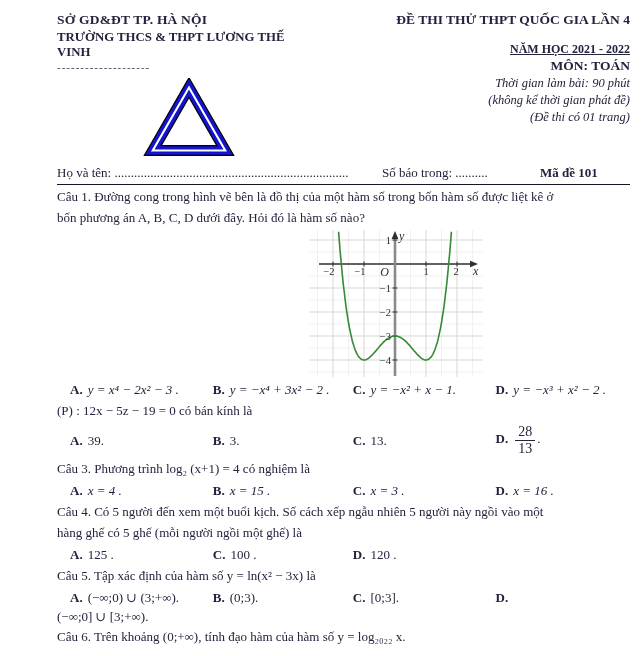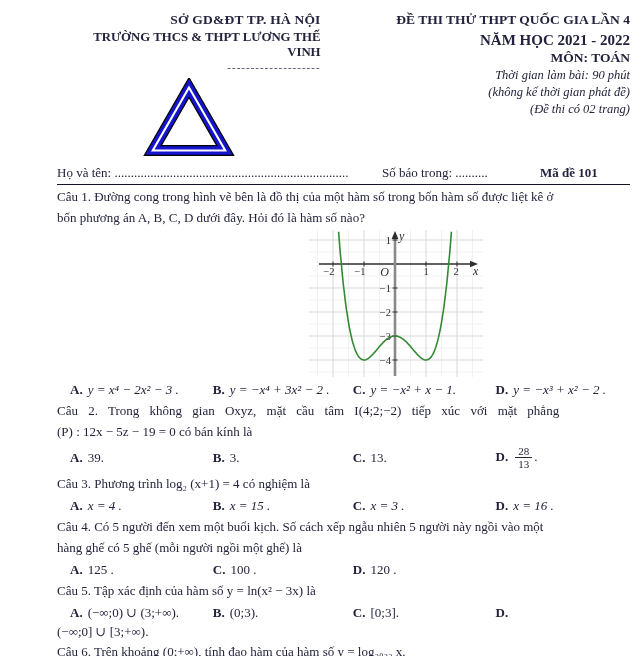--- a/index.html
+++ b/index.html
@@ -4,46 +4,46 @@
 <style>
   html,body{margin:0;padding:0;}
   body{
     width:644px;height:656px;overflow:hidden;background:#ffffff;
     font-family:"Liberation Serif","DejaVu Serif",serif;
     color:#23233d;font-size:13px;
   }
   .content{padding:0 14px 0 57px;}
   
   .hdr{display:flex;padding-top:12px;}
-  .h-left{width:46%;text-align:right;}
+  .h-left{width:46%;text-align:left;}
   .h-right{width:54%;text-align:right;}
   .b{font-weight:bold;}
   .dept{font-size:13.5px;letter-spacing:.2px;}
   .school{font-size:12.8px;margin-top:2px;}
   .dashes{font-size:11px;color:#3a3a55;letter-spacing:1px;margin-top:1px;}
   .logo{display:block;margin:5px auto 0 auto;}
   .etitle{font-size:13.5px;}
-  .eyear{font-size:15px;margin-top:4px;}
+  .eyear{font-size:12px;margin-top:14px;text-decoration:underline;}
   .esub{font-size:13.5px;margin-top:1px;}
   .it{font-style:italic;}
   .enote{font-size:12.5px;margin-top:2px;}
   
   .info{display:flex;margin-top:5px;align-items:baseline;}
   .info .name{flex:1;}
   .info .sbd{width:158px;}
   .info .code{width:90px;font-weight:bold;}
   .rule{border:none;border-top:1.6px solid #15152a;margin:3px 0 0 0;}
   
   .stem{line-height:18px;margin-top:3px;}
   .jst{word-spacing:7px;white-space:nowrap;}
   .opts{display:grid;grid-template-columns:25.5% 25% 25.5% 24%;padding-left:13px;margin:3px 0 2px 0;align-items:center;line-height:19px;}
   .opt{white-space:nowrap;}
   .opt .lbl{font-weight:bold;padding-right:5px;}
   .m{font-style:italic;}
-  .frac{display:inline-flex;flex-direction:column;align-items:center;vertical-align:middle;font-size:11px;line-height:1.12;margin:1px 2px;}
+  .frac{display:inline-flex;flex-direction:column;align-items:center;vertical-align:middle;font-size:14px;line-height:1.12;margin:1px 2px;}
   .frac .den{border-top:1px solid #23233d;padding:0 3px;}
   .frac .num{padding:0 3px;}
   .cont{margin-top:1px;}
   
   .graph-wrap{margin:3px 0 1px 250px;width:178px;height:147px;}
   svg text{font-family:"Liberation Serif","DejaVu Serif",serif;}
 </style>
 </head>
 <body>
 
@@ -59,21 +59,21 @@
         <path d="M50,10 L12,76 L88,76 Z" fill="none" stroke="#1414cc" stroke-width="9" stroke-linejoin="miter" stroke-miterlimit="10"></path>
         <path d="M50,10 L12,76 L88,76 Z" fill="none" stroke="#ffffff" stroke-width="2.2" stroke-linejoin="miter" stroke-miterlimit="10"></path>
       </svg>
     </div>
     <div class="h-right">
       <div class="b etitle">ĐỀ THI THỬ THPT QUỐC GIA LẦN 4</div>
       <div class="b eyear">NĂM HỌC 2021 - 2022</div>
       <div class="b esub">MÔN: TOÁN</div>
       <div class="it enote">Thời gian làm bài: 90 phút</div>
       <div class="it enote">(không kể thời gian phát đề)</div>
-      <div class="it enote">(Đề thi có 02 trang)</div>
+      <div class="it enote">(Đề thi có 01 trang)</div>
     </div>
   </div>
 
   <div class="info">
     <span class="name">Họ và tên: ........................................................................</span>
     <span class="sbd">Số báo trong: ..........</span>
     <span class="code">Mã đề 101</span>
   </div>
   <hr class="rule">
 
@@ -149,21 +149,20 @@
 
     <div class="opts">
       <span class="opt"><span class="lbl">A.</span><span class="m">y = x⁴ − 2x² − 3 .</span></span>
       <span class="opt"><span class="lbl">B.</span><span class="m">y = −x⁴ + 3x² − 2 .</span></span>
       <span class="opt"><span class="lbl">C.</span><span class="m">y = −x² + x − 1.</span></span>
       <span class="opt"><span class="lbl">D.</span><span class="m">y = −x³ + x² − 2 .</span></span>
     </div>
   </div>
 
   <div>
-    <div class="stem jst">Câu 2. Trong không gian Oxyz, mặt cầu tâm I(4;2;−2) tiếp xúc với mặt phẳng</div>
     <div class="stem">(P) : 12x − 5z − 19 = 0 có bán kính là</div>
     <div class="opts">
       <span class="opt"><span class="lbl">A.</span><span>39.</span></span>
       <span class="opt"><span class="lbl">B.</span><span>3.</span></span>
       <span class="opt"><span class="lbl">C.</span><span>13.</span></span>
       <span class="opt"><span class="lbl">D.</span><span class="frac">
             <span class="num">28</span>
             <span class="den">13</span>
           </span><span>.</span></span>
     </div>

